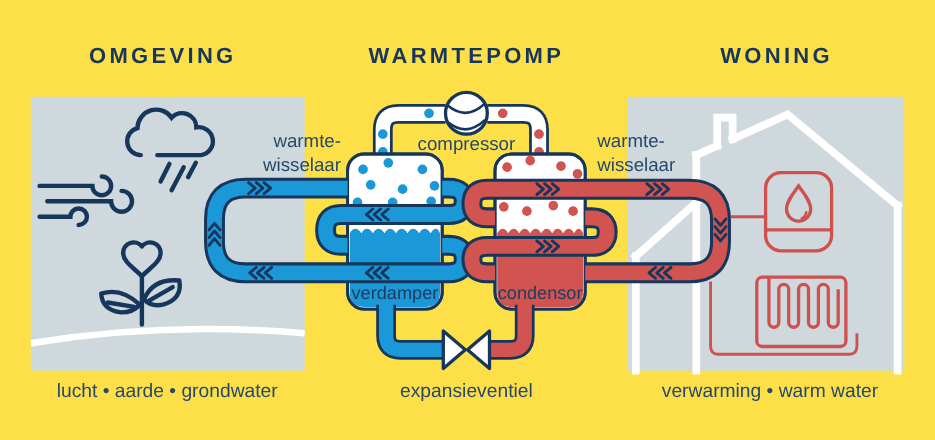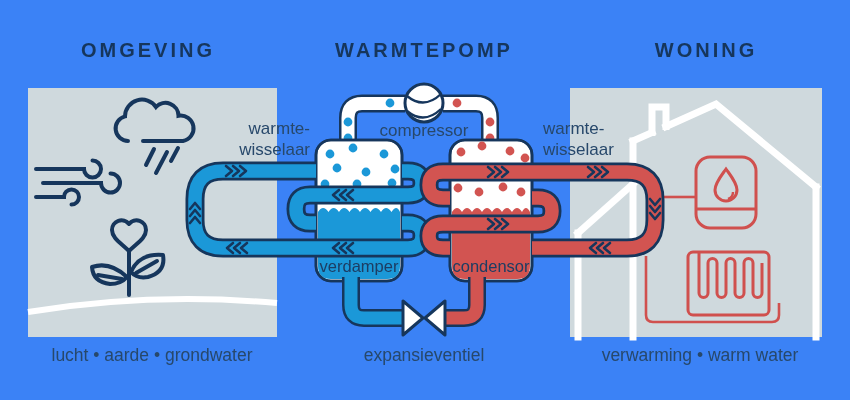--- a/index.html
+++ b/index.html
@@ -1,16 +1,16 @@
 <!DOCTYPE html>
 <html><head>
 <meta charset="utf-8">
 <style>
   html,body{margin:0;padding:0;background:#ffffff;}
-  .stage{position:relative;width:850px;height:400px;background:#3b82f6;overflow:hidden;
+  .stage{position:relative;width:850px;height:400px;background:#fde047;overflow:hidden;
          font-family:"Liberation Sans", sans-serif;}
   svg{position:absolute;left:0;top:0;}
   text{font-family:"Liberation Sans", sans-serif;}
   .title{font-size:20px;font-weight:bold;letter-spacing:3px;fill:#16365c;}
   .caption{font-size:17.5px;fill:#27486b;}
   .smalllabel{font-size:17px;fill:#27486b;}
   .tanklabel{font-size:16.5px;fill:#1d3d63;}
 </style>
 </head>
 <body>

